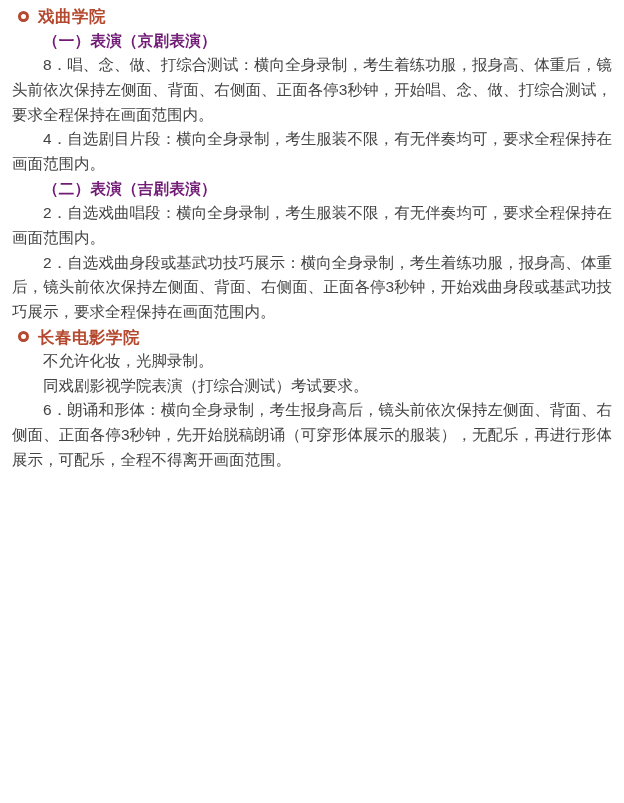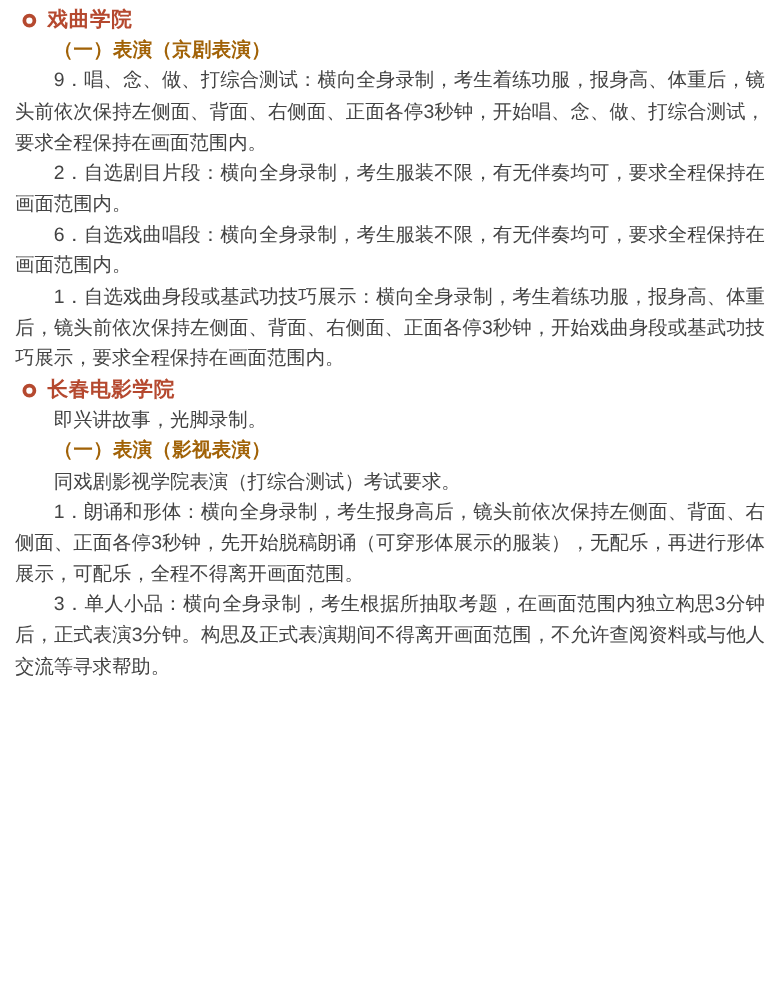--- a/index.html
+++ b/index.html
@@ -36,21 +36,21 @@
   }
   .sec-title{
     color:var(--accent);
     font-weight:700;
     font-size:16.5px;
     letter-spacing:0.5px;
   }
   .sub{
     margin:0;
     font-weight:700;
-    color:#a16207;
+    color:#701a75;
     text-indent:2em;
     text-align:justify;
     letter-spacing:0.3px;
   }
   .para{
     margin:0;
     text-indent:2em;
     text-align:justify;
   }
   .section-2{
@@ -60,31 +60,30 @@
 <body>
 
 <div class="page">
 
   <section class="section-1">
     <div class="sec-head">
       <span class="ring"></span>
       <span class="sec-title">戏曲学院</span>
     </div>
     <p class="sub">（一）表演（京剧表演）</p>
-    <p class="para">9．唱、念、做、打综合测试：横向全身录制，考生着练功服，报身高、体重后，镜头前依次保持左侧面、背面、右侧面、正面各停3秒钟，开始唱、念、做、打综合测试，要求全程保持在画面范围内。</p>
-    <p class="para">2．自选剧目片段：横向全身录制，考生服装不限，有无伴奏均可，要求全程保持在画面范围内。</p>
-    <p class="para">6．自选戏曲唱段：横向全身录制，考生服装不限，有无伴奏均可，要求全程保持在画面范围内。</p>
-    <p class="para">1．自选戏曲身段或基武功技巧展示：横向全身录制，考生着练功服，报身高、体重后，镜头前依次保持左侧面、背面、右侧面、正面各停3秒钟，开始戏曲身段或基武功技巧展示，要求全程保持在画面范围内。</p>
+    <p class="para">8．唱、念、做、打综合测试：横向全身录制，考生着练功服，报身高、体重后，镜头前依次保持左侧面、背面、右侧面、正面各停3秒钟，开始唱、念、做、打综合测试，要求全程保持在画面范围内。</p>
+    <p class="para">4．自选剧目片段：横向全身录制，考生服装不限，有无伴奏均可，要求全程保持在画面范围内。</p>
+    <p class="sub">（二）表演（吉剧表演）</p>
+    <p class="para">2．自选戏曲唱段：横向全身录制，考生服装不限，有无伴奏均可，要求全程保持在画面范围内。</p>
+    <p class="para">2．自选戏曲身段或基武功技巧展示：横向全身录制，考生着练功服，报身高、体重后，镜头前依次保持左侧面、背面、右侧面、正面各停3秒钟，开始戏曲身段或基武功技巧展示，要求全程保持在画面范围内。</p>
   </section>
 
   <section class="section-2">
     <div class="sec-head">
       <span class="ring"></span>
       <span class="sec-title">长春电影学院</span>
     </div>
-    <p class="para">即兴讲故事，光脚录制。</p>
-    <p class="sub">（一）表演（影视表演）</p>
+    <p class="para">不允许化妆，光脚录制。</p>
     <p class="para">同戏剧影视学院表演（打综合测试）考试要求。</p>
-    <p class="para">1．朗诵和形体：横向全身录制，考生报身高后，镜头前依次保持左侧面、背面、右侧面、正面各停3秒钟，先开始脱稿朗诵（可穿形体展示的服装），无配乐，再进行形体展示，可配乐，全程不得离开画面范围。</p>
-    <p class="para">3．单人小品：横向全身录制，考生根据所抽取考题，在画面范围内独立构思3分钟后，正式表演3分钟。构思及正式表演期间不得离开画面范围，不允许查阅资料或与他人交流等寻求帮助。</p>
+    <p class="para">6．朗诵和形体：横向全身录制，考生报身高后，镜头前依次保持左侧面、背面、右侧面、正面各停3秒钟，先开始脱稿朗诵（可穿形体展示的服装），无配乐，再进行形体展示，可配乐，全程不得离开画面范围。</p>
   </section>
 
 </div>
 
 </body></html>

